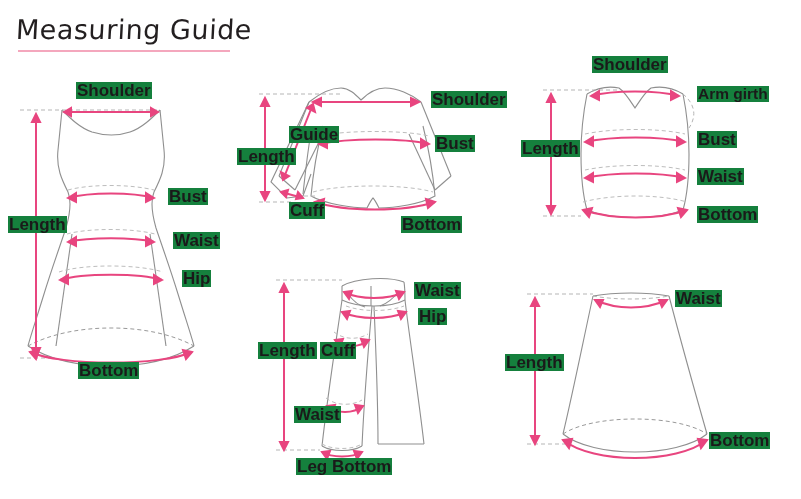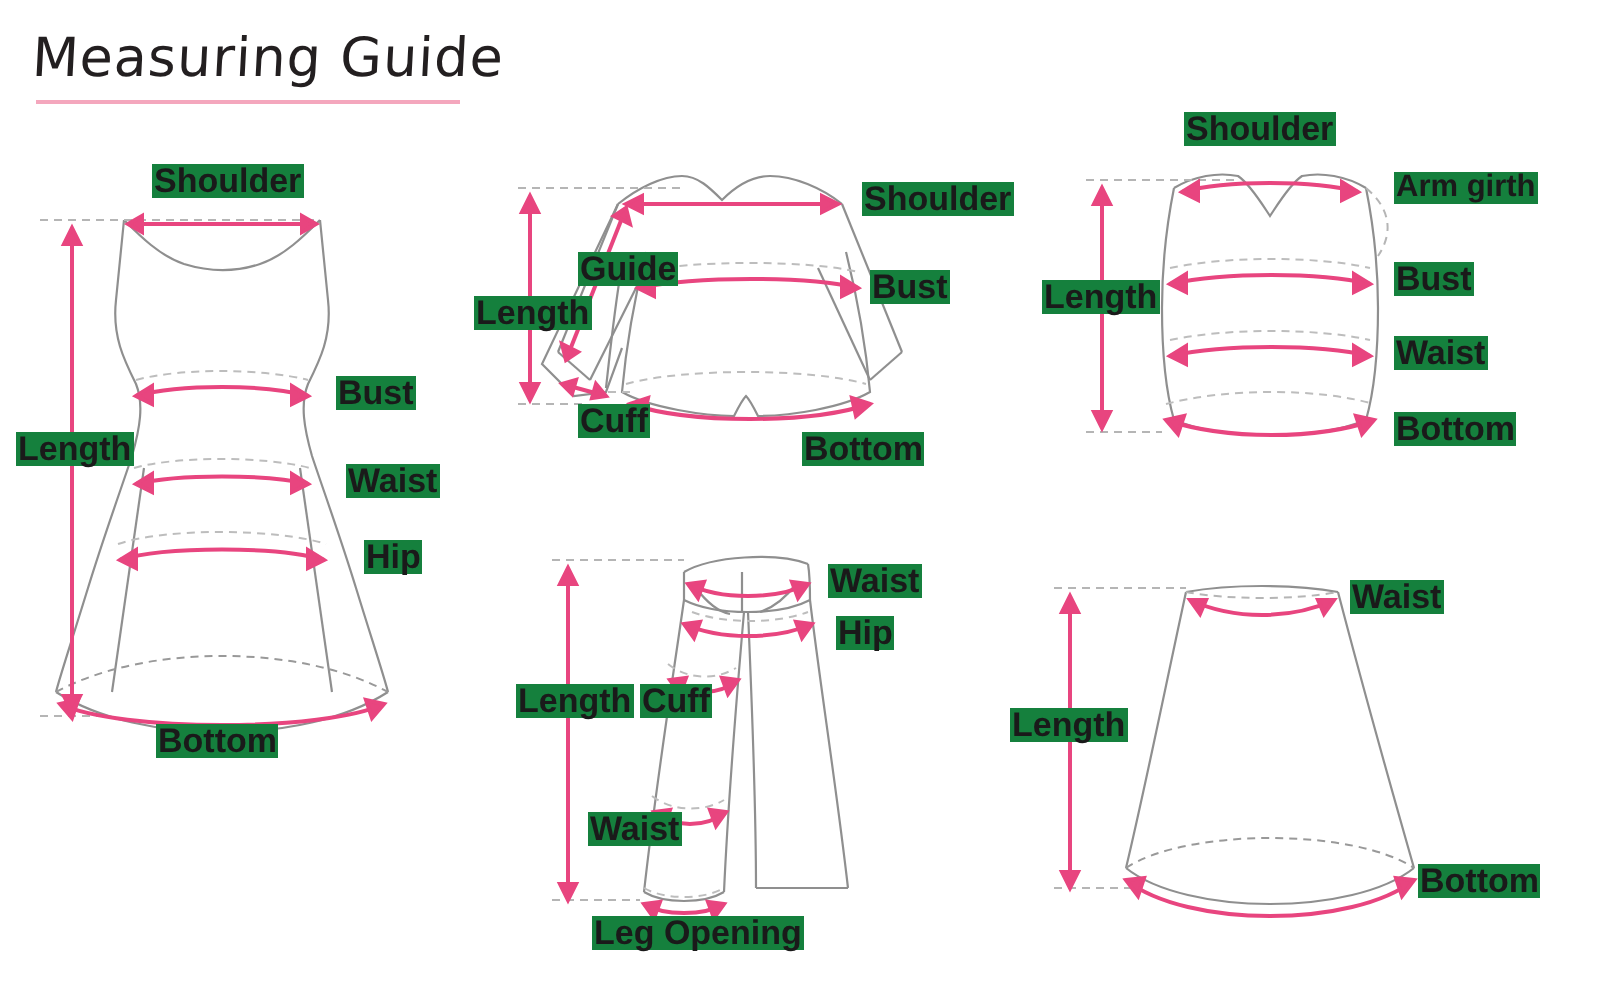--- a/index.html
+++ b/index.html
@@ -308,21 +308,21 @@
         <line x1="26" y1="24" x2="26" y2="186"></line>
         <polygon points="26,22 22,30 30,30"></polygon>
         <polygon points="26,188 22,180 30,180"></polygon>
       </g>
     </svg>
     <div class="lbl" style="left:156px; top:20px;">Waist</div>
     <div class="lbl" style="left:160px; top:46px;">Hip</div>
     <div class="lbl" style="left:0px; top:80px;">Length</div>
     <div class="lbl" style="left:62px; top:80px;">Cuff</div>
     <div class="lbl" style="left:36px; top:144px;">Waist</div>
-    <div class="lbl" style="left:38px; top:196px;">Leg Opening</div>
+    <div class="lbl" style="left:38px; top:196px;">Leg Bottom</div>
   </div>
 
   <div class="fig" style="left:505px; top:272px; width:280px; height:200px;">
     <svg width="280" height="200" viewBox="0 0 280 200">
       <g fill="none" stroke="#8f8f8f" stroke-width="1.1">
 
         <path d="M88,24 C110,20 142,20 164,24"></path>
 
         <path d="M88,24 C78,70 68,120 58,162"></path>
         <path d="M164,24 C176,70 190,120 202,162"></path>

